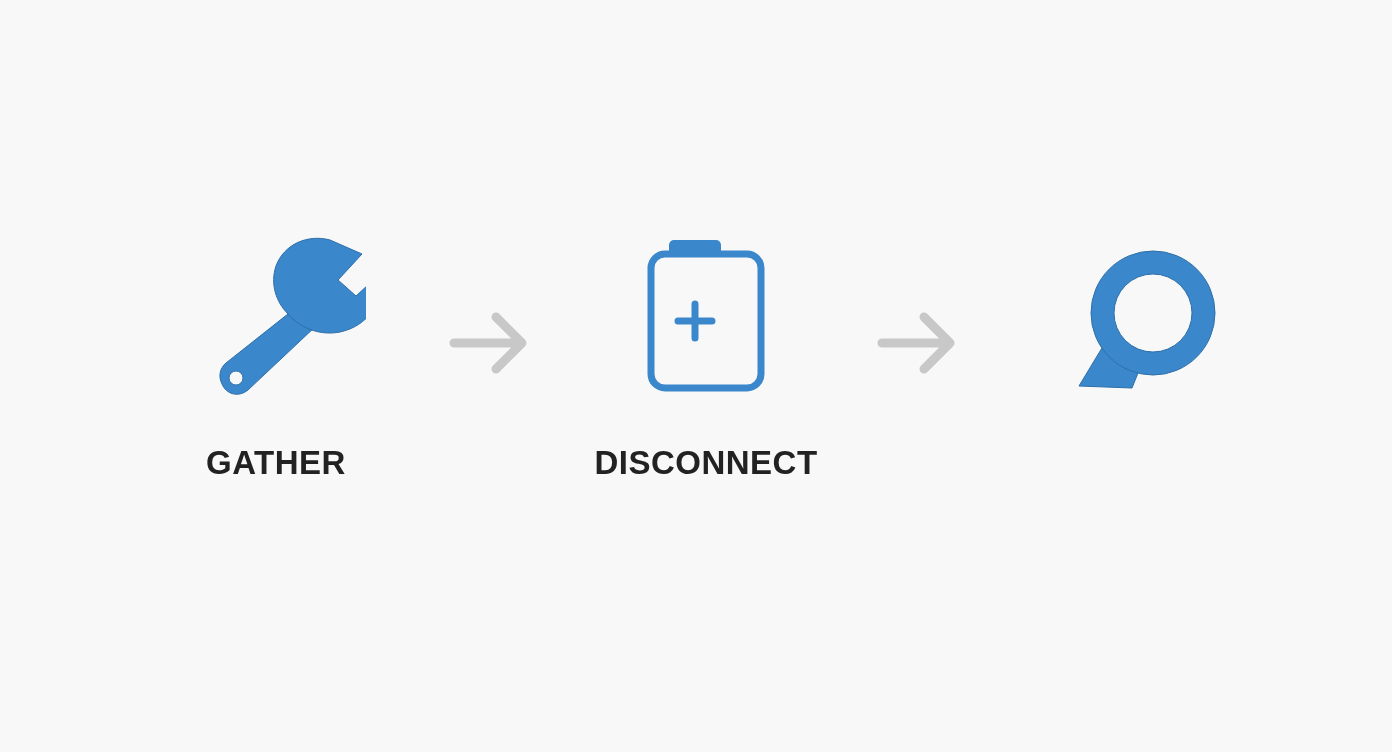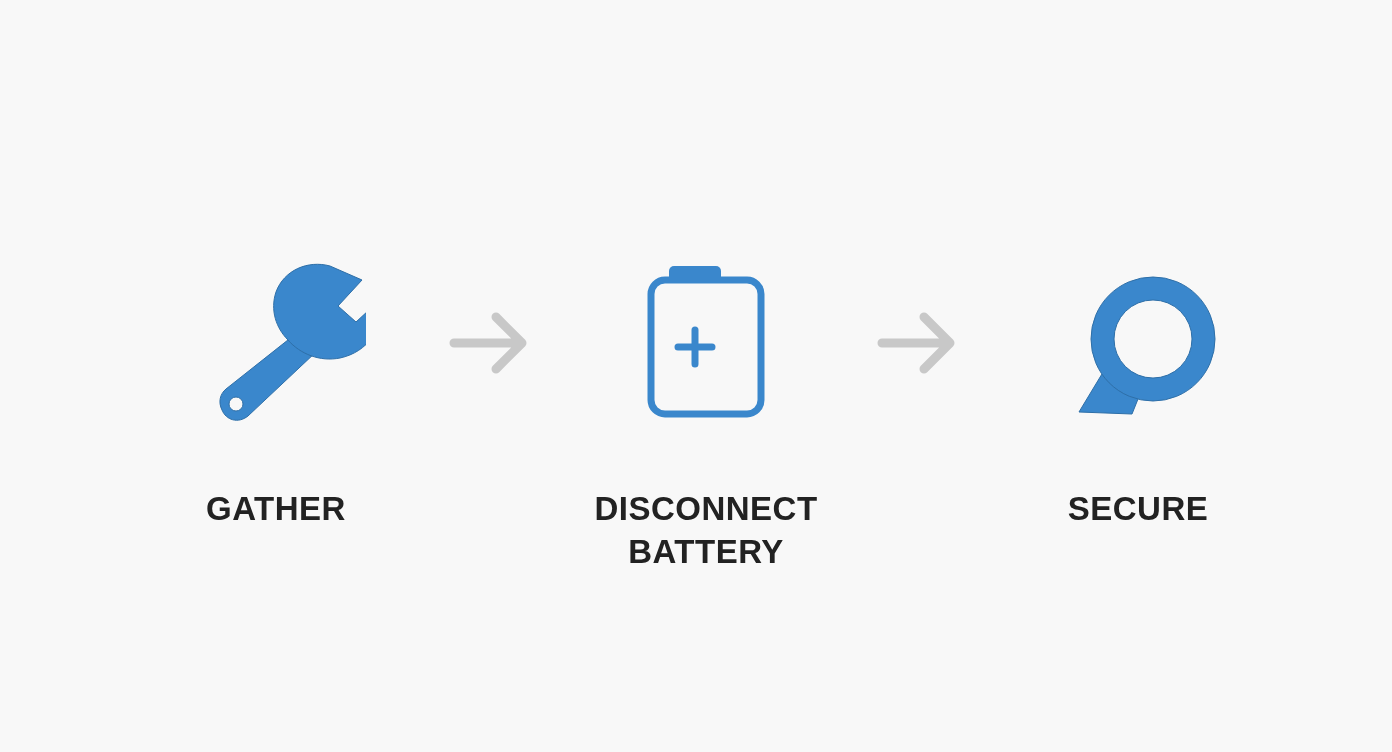--- a/index.html
+++ b/index.html
@@ -12,26 +12,25 @@
       font-family: "Liberation Sans", "DejaVu Sans", sans-serif;
     }
     .canvas {
       position: relative;
       width: 1392px;
       height: 752px;
       background: #f8f8f8;
     }
     .step {
       position: absolute;
-      top: 252px;
+      top: 226px;
       width: 300px;
       display: flex;
       flex-direction: column;
       align-items: center;
-      gap: 20px;
     }
     .step-icon {
       width: 180px;
       height: 180px;
       display: flex;
       align-items: center;
       justify-content: center;
     }
     .step-label {
       margin-top: 35px;
@@ -87,38 +86,36 @@
 
         <rect x="53" y="14" width="52" height="16" rx="5" fill="#3a87cc"></rect>
 
         <rect x="35" y="28" width="110" height="134" rx="14" fill="none" stroke="#3a87cc" stroke-width="7"></rect>
 
         <path d="M79,78 L79,112 M62,95 L96,95" stroke="#3a87cc" stroke-width="7" stroke-linecap="round"></path>
       </svg>
     </div>
     <div class="step-label">
       <span>DISCONNECT</span>
-      <span>BATTERY</span>
     </div>
   </div>
 
   <div class="arrow" style="left:874px;">
     <svg width="84" height="76" viewBox="0 0 84 76">
       <path d="M8,38 L74,38 M50,12 L76,38 L50,64" fill="none" stroke="#c8c8c8" stroke-width="9" stroke-linecap="round" stroke-linejoin="round"></path>
     </svg>
   </div>
 
   <div class="step" style="left:988px;">
     <div class="step-icon">
       <svg width="180" height="180" viewBox="0 0 180 180">
 
         <path d="M60,112 L31,160 L84,162 L92,142 Z" fill="#3a87cc" stroke="#2e6fa8" stroke-width="1"></path>
 
         <circle cx="105" cy="87" r="62" fill="#3a87cc" stroke="#2e6fa8" stroke-width="1"></circle>
         <circle cx="105" cy="87" r="39" fill="#f8f8f8" stroke="#2e6fa8" stroke-width="1"></circle>
       </svg>
     </div>
     <div class="step-label">
-      <span>SECURE</span>
     </div>
   </div>
 
 </div>
 
 </body></html>

